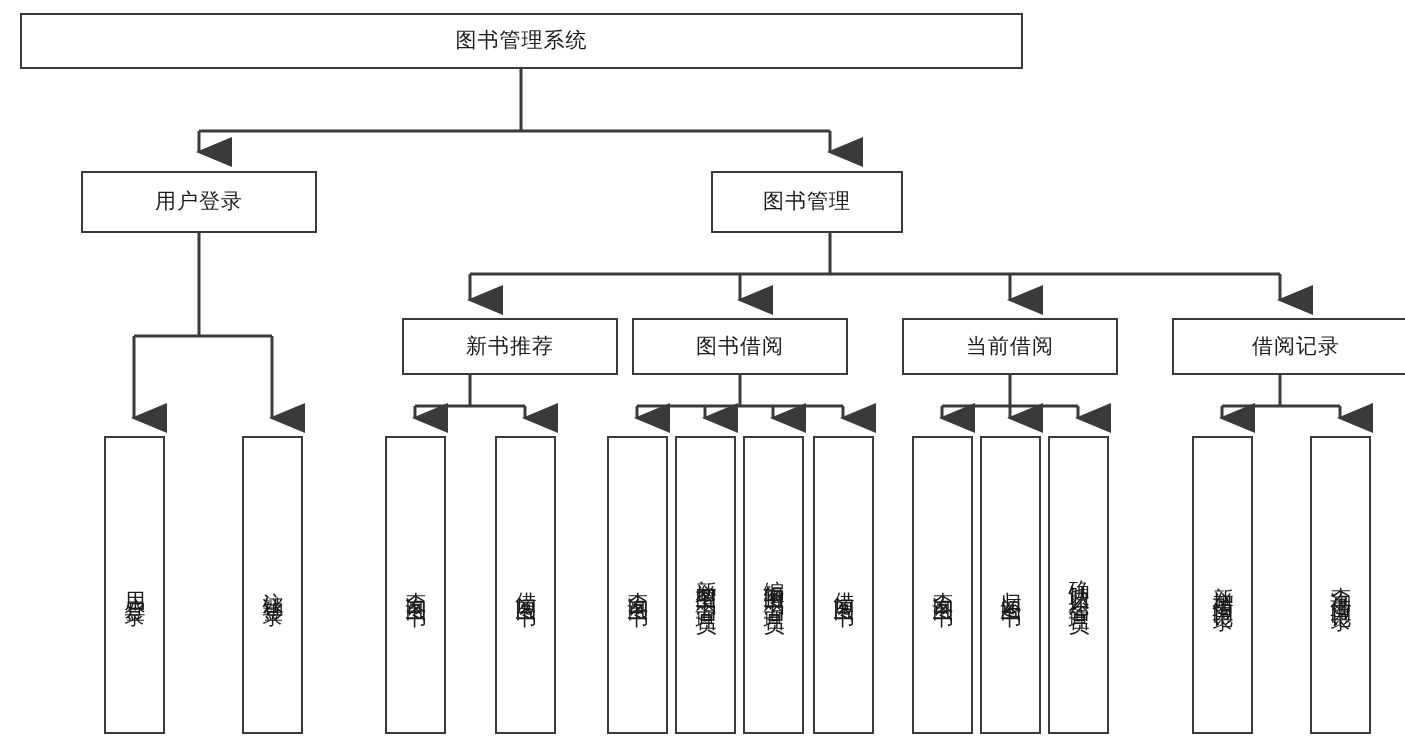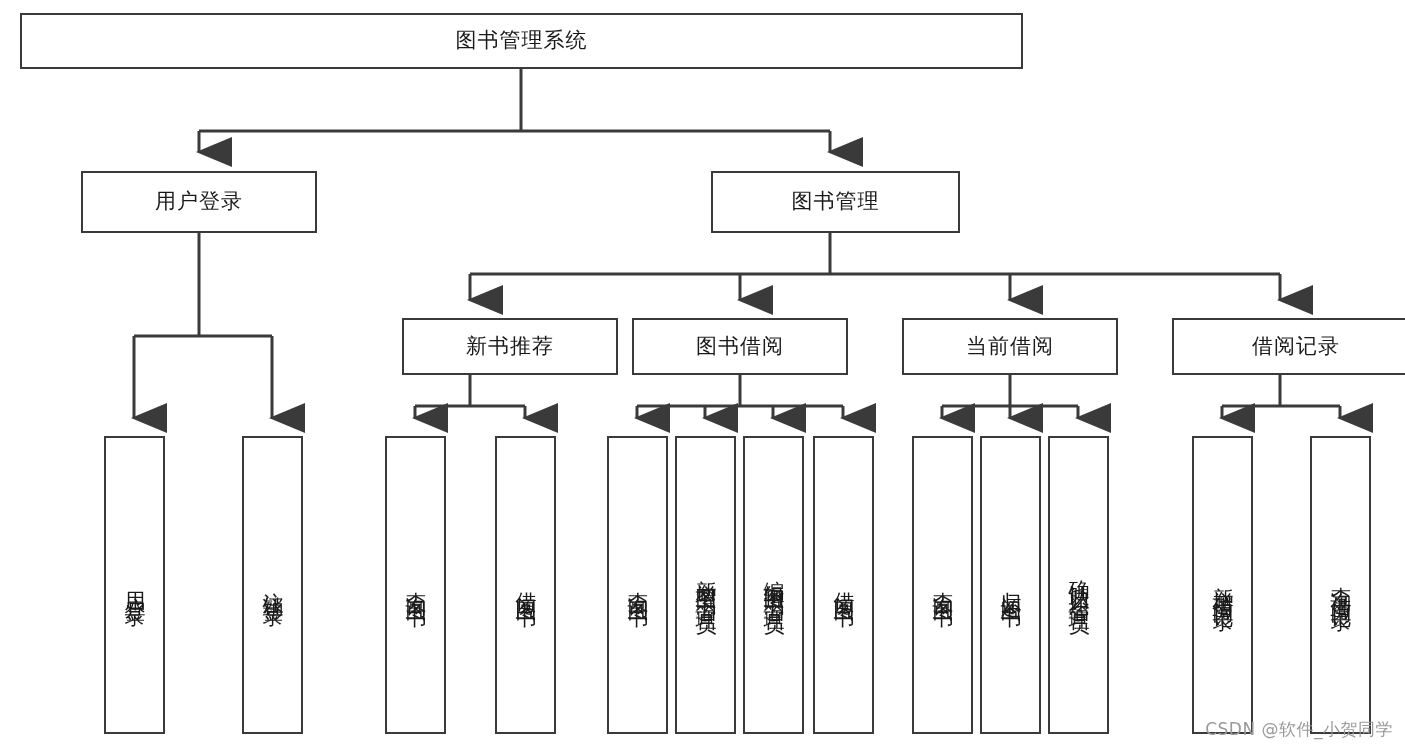--- a/index.html
+++ b/index.html
@@ -123,21 +123,21 @@
     </g>
   </svg>
 
   <div class="node horiz" style="left:20px; top:13px; width:1003px; height:56px;">
     <span>图书管理系统</span>
   </div>
 
   <div class="node horiz" style="left:81px; top:171px; width:236px; height:62px;">
     <span>用户登录</span>
   </div>
-  <div class="node horiz" style="left:711px; top:171px; width:249px; height:62px;">
+  <div class="node horiz" style="left:711px; top:171px; width:192px; height:62px;">
     <span>图书管理</span>
   </div>
 
   <div class="node horiz" style="left:362px; top:318px; width:216px; height:57px;margin-left:40px;">
     <span>新书推荐</span>
   </div>
   <div class="node horiz" style="left:902px; top:318px; width:216px; height:57px;">
     <span>当前借阅</span>
   </div>
   <div class="node horiz" style="left:632px; top:318px; width:216px; height:57px;">
@@ -184,15 +184,14 @@
     <span>确认归还（管理员）</span>
   </div>
 
   <div class="node vert" style="left:1192px; top:436px; width:61px; height:298px;">
     <span>新增借阅记录</span>
   </div>
   <div class="node vert" style="left:1310px; top:436px; width:61px; height:298px;">
     <span>查询借阅记录</span>
   </div>
 
-  <div class="watermark">CSDN @软件_小贺同学</div>
 
 </div>
 
 </body></html>

